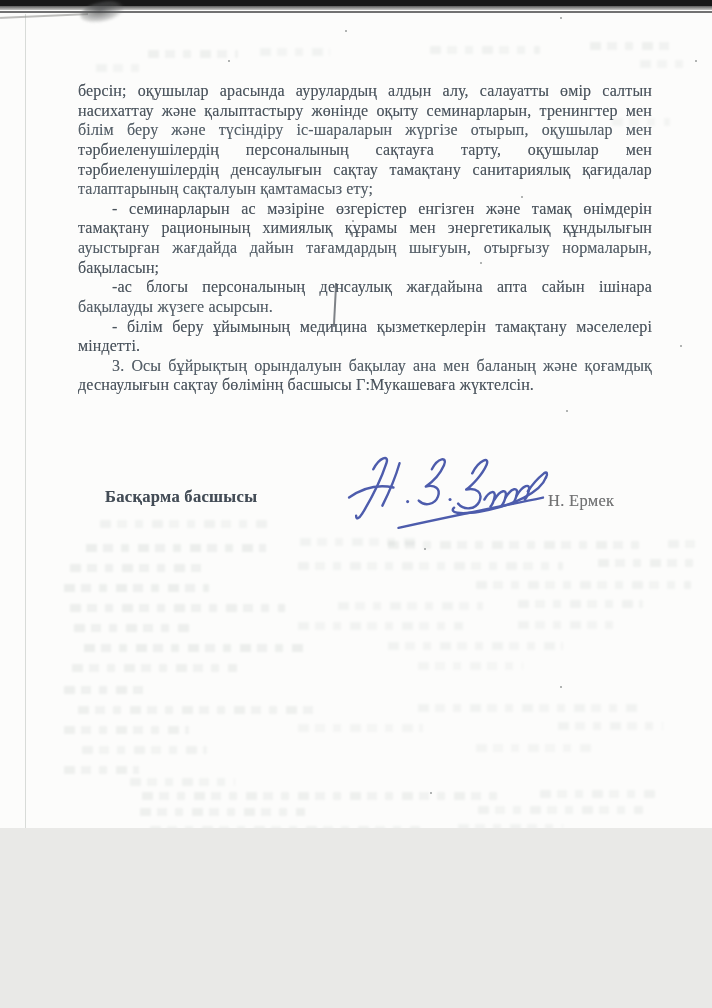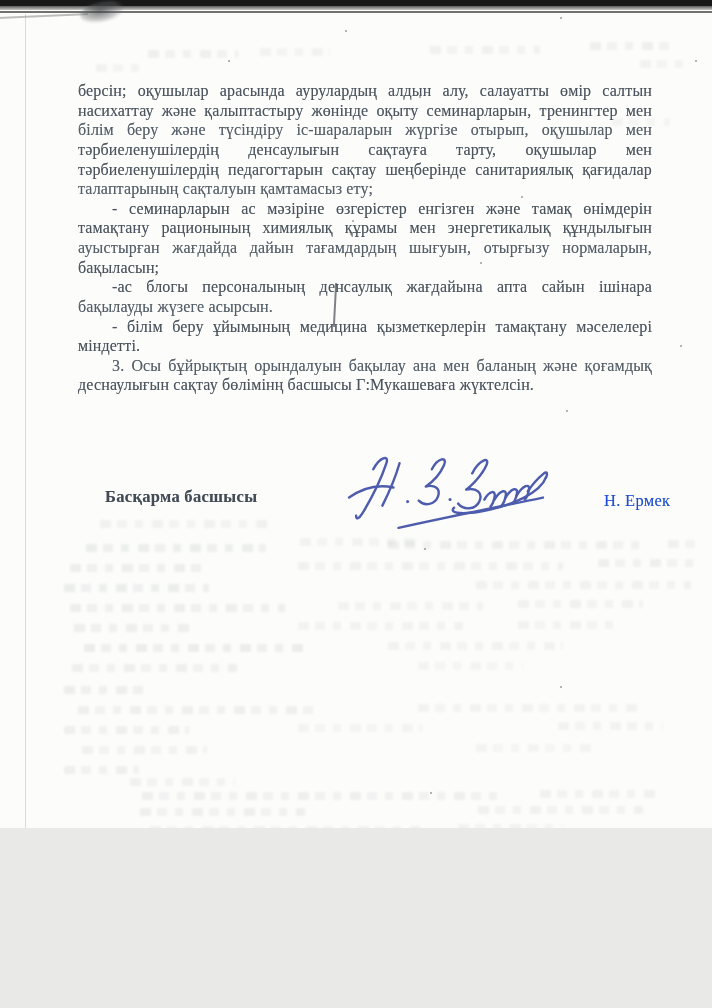--- a/index.html
+++ b/index.html
@@ -23,21 +23,21 @@
     font-size:16px;color:#4c555e;letter-spacing:.15px;
     text-shadow:0 0 .45px rgba(70,82,92,.5);
   }
   .line{height:19.63px;line-height:19.63px;text-align:justify;text-align-last:justify;white-space:nowrap;}
   .line.last{text-align-last:left;}
   .line.indent{padding-left:34px;}
   .line:nth-child(3n){color:#566069;}
   .line:nth-child(7n){color:#49525b;}
   
   .sig-title{position:absolute;left:105px;top:487px;font-size:16.5px;font-weight:bold;color:#434c56;letter-spacing:.3px;text-shadow:0 0 .4px rgba(60,70,80,.5);}
-  .sig-name{position:absolute;left:604px;top:491px;font-size:16.5px;color:#1d4ed8;letter-spacing:.3px;text-shadow:0 0 .4px rgba(80,92,104,.45);text-align:right;}
+  .sig-name{position:absolute;left:548px;top:491px;font-size:16.5px;color:#737373;letter-spacing:.3px;text-shadow:0 0 .4px rgba(80,92,104,.45);text-align:right;}
   .sig-ink{position:absolute;left:343px;top:446px;width:207px;height:88px;}
   .sig-ink svg{width:100%;height:100%;}
   
   .smudge{position:absolute;height:8px;filter:blur(1.15px);
     background:repeating-linear-gradient(90deg,
       rgba(112,130,122,1) 0 11px, rgba(112,130,122,0) 11px 17px,
       rgba(112,130,122,.85) 17px 27px, rgba(112,130,122,0) 27px 35px,
       rgba(112,130,122,.9) 35px 43px, rgba(112,130,122,0) 43px 52px);}
   .speck{position:absolute;border-radius:50%;background:#6d7274;opacity:.7;}
   .scratch{position:absolute;left:334px;top:283px;width:2px;height:44px;background:rgba(72,78,86,.7);transform:rotate(3deg);filter:blur(.3px);}
@@ -52,22 +52,22 @@
   <div class="top-line"></div>
   <div class="top-diag"></div>
   <div class="top-blob"></div>
   <div class="left-edge"></div>
   <div class="scratch"></div>
 
   <div class="body-text">
       <div class="line">берсін; оқушылар арасында аурулардың алдын алу, салауатты өмір салтын</div>
       <div class="line">насихаттау және қалыптастыру жөнінде оқыту семинарларын, тренингтер мен</div>
       <div class="line">білім беру және түсіндіру іс-шараларын жүргізе отырып, оқушылар мен</div>
-      <div class="line">тәрбиеленушілердің денсаулығын сақтауға тарту, оқушылар мен</div>
-      <div class="line">тәрбиеленушілердің педагогтарын сақтау шеңберінде санитариялық қағидалар</div>
+      <div class="line">тәрбиеленушілердің персоналының сақтауға тарту, оқушылар мен</div>
+      <div class="line">тәрбиеленушілердің денсаулығын сақтау тамақтану санитариялық қағидалар</div>
       <div class="line last">талаптарының сақталуын қамтамасыз ету;</div>
       <div class="line indent">- семинарларын ас мәзіріне өзгерістер енгізген және тамақ өнімдерін</div>
       <div class="line">тамақтану рационының химиялық құрамы мен энергетикалық құндылығын</div>
       <div class="line">ауыстырған жағдайда дайын тағамдардың шығуын, отырғызу нормаларын,</div>
       <div class="line last">бақыласын;</div>
       <div class="line indent">-ас блогы персоналының денсаулық жағдайына апта сайын ішінара</div>
       <div class="line last">бақылауды жүзеге асырсын.</div>
       <div class="line indent">- білім беру ұйымының медицина қызметкерлерін тамақтану мәселелері</div>
       <div class="line last">міндетті.</div>
       <div class="line indent">3. Осы бұйрықтың орындалуын бақылау ана мен баланың және қоғамдық</div>

